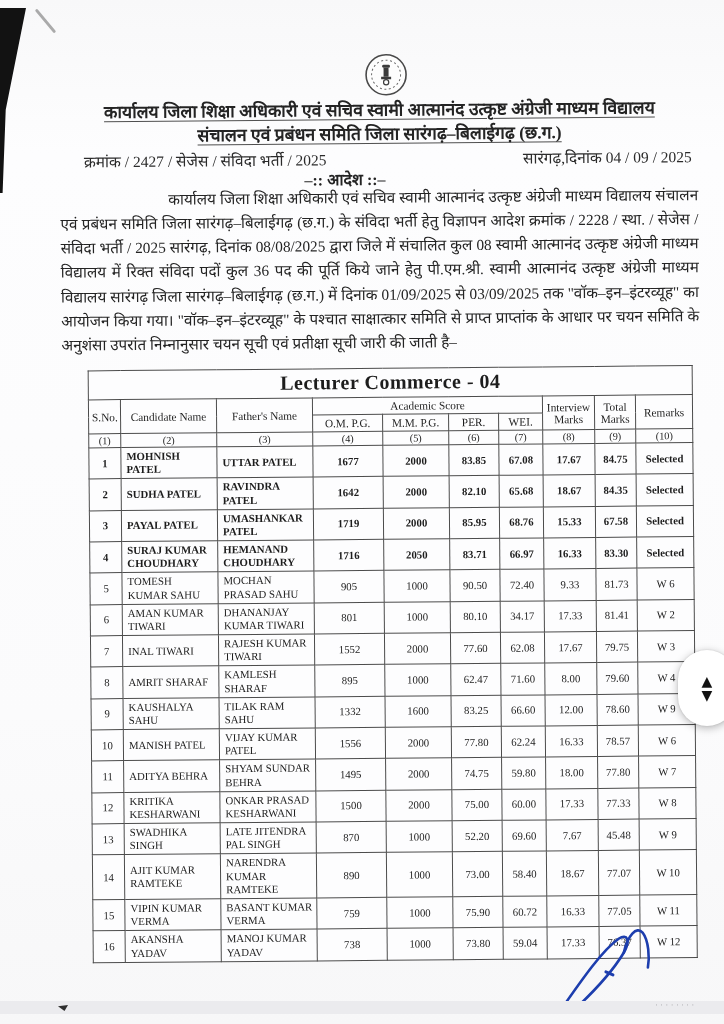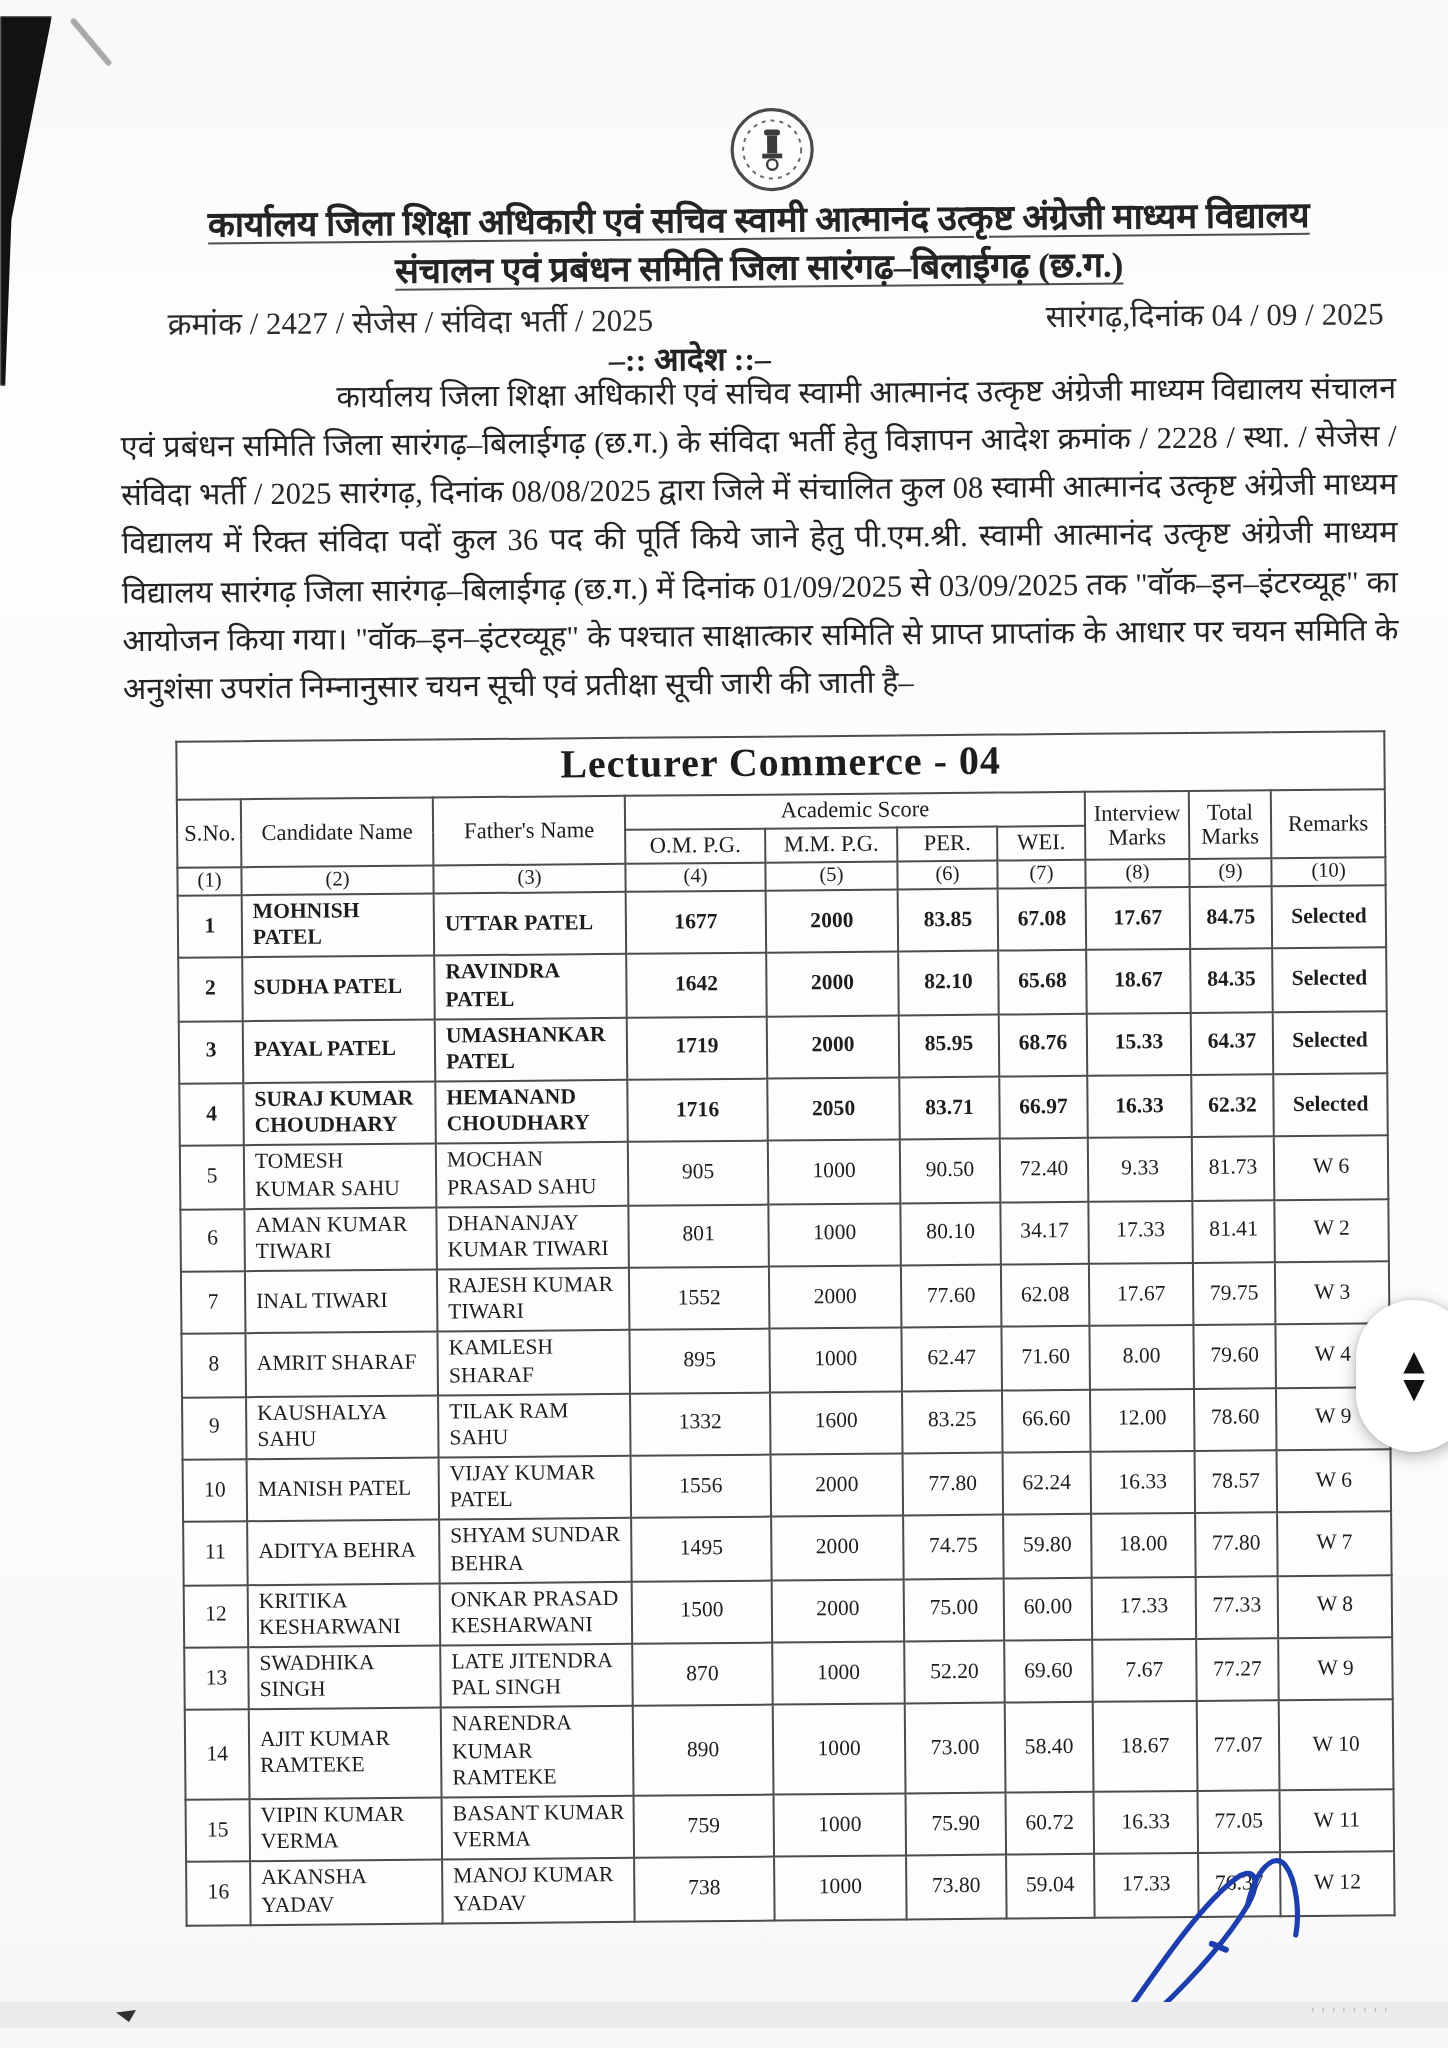--- a/index.html
+++ b/index.html
@@ -183,33 +183,33 @@
         </tr>
         <tr class="sel">
           <td class="tc">3</td>
           <td class="tl">PAYAL PATEL</td>
           <td class="tl">UMASHANKAR PATEL</td>
           <td class="tc">1719</td>
           <td class="tc">2000</td>
           <td class="tc">85.95</td>
           <td class="tc">68.76</td>
           <td class="tc">15.33</td>
-          <td class="tc">64.37</td>
+          <td class="tc">67.58</td>
           <td class="tc">Selected</td>
         </tr>
         <tr class="sel">
           <td class="tc">4</td>
           <td class="tl">SURAJ KUMAR CHOUDHARY</td>
           <td class="tl">HEMANAND CHOUDHARY</td>
           <td class="tc">1716</td>
           <td class="tc">2050</td>
           <td class="tc">83.71</td>
           <td class="tc">66.97</td>
           <td class="tc">16.33</td>
-          <td class="tc">62.32</td>
+          <td class="tc">83.30</td>
           <td class="tc">Selected</td>
         </tr>
         <tr>
           <td class="tc">5</td>
           <td class="tl">TOMESH KUMAR SAHU</td>
           <td class="tl">MOCHAN PRASAD SAHU</td>
           <td class="tc">905</td>
           <td class="tc">1000</td>
           <td class="tc">90.50</td>
           <td class="tc">72.40</td>
@@ -303,21 +303,21 @@
         </tr>
         <tr>
           <td class="tc">13</td>
           <td class="tl">SWADHIKA SINGH</td>
           <td class="tl">LATE JITENDRA PAL SINGH</td>
           <td class="tc">870</td>
           <td class="tc">1000</td>
           <td class="tc">52.20</td>
           <td class="tc">69.60</td>
           <td class="tc">7.67</td>
-          <td class="tc">77.27</td>
+          <td class="tc">45.48</td>
           <td class="tc">W 9</td>
         </tr>
         <tr>
           <td class="tc">14</td>
           <td class="tl">AJIT KUMAR RAMTEKE</td>
           <td class="tl">NARENDRA KUMAR RAMTEKE</td>
           <td class="tc">890</td>
           <td class="tc">1000</td>
           <td class="tc">73.00</td>
           <td class="tc">58.40</td>

